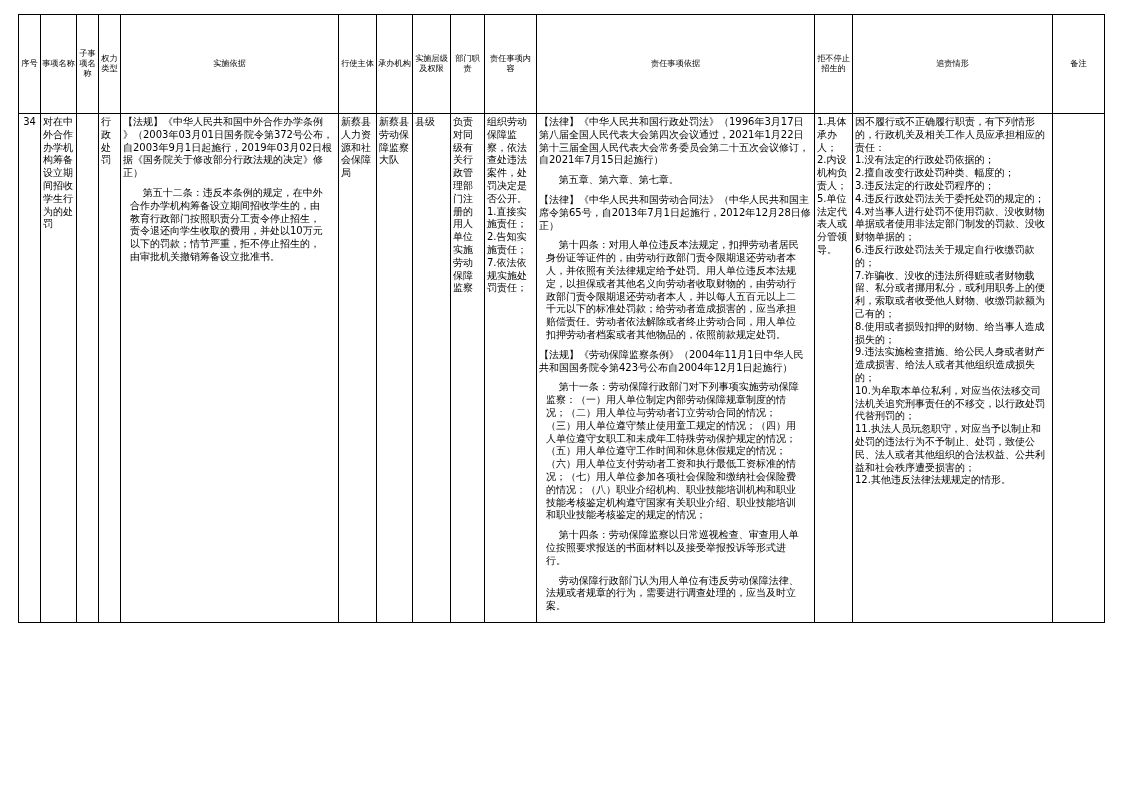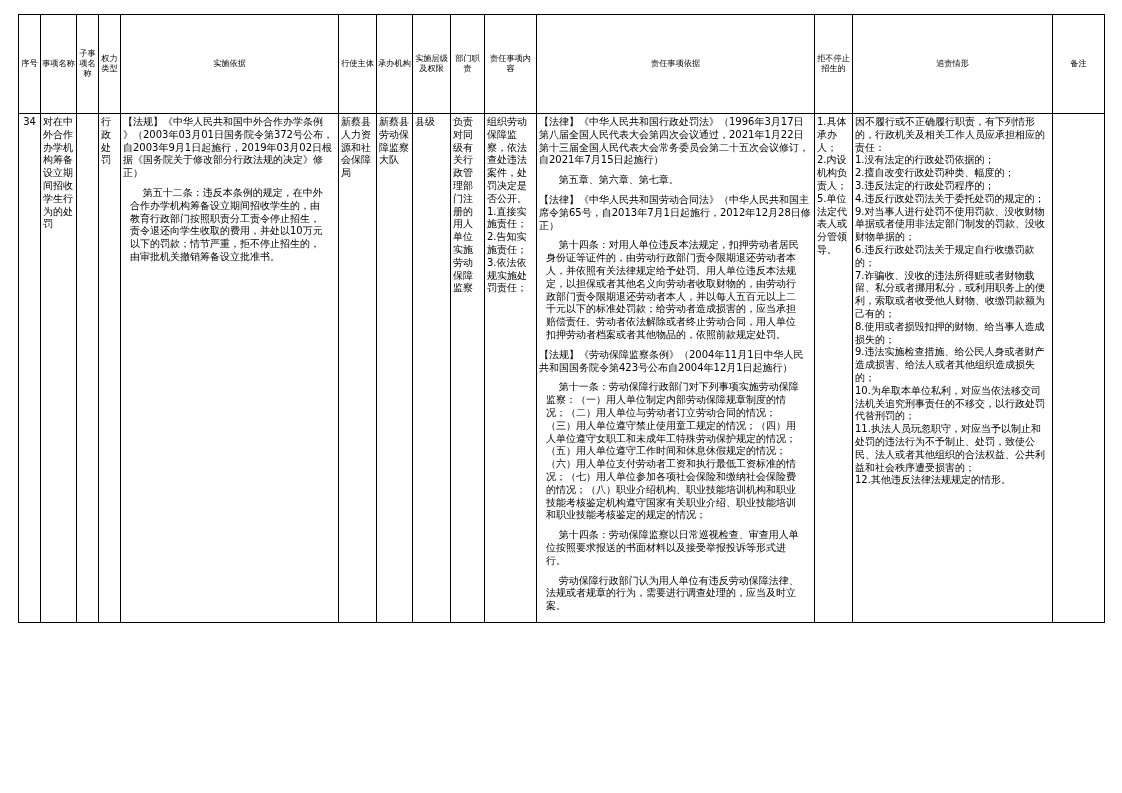--- a/index.html
+++ b/index.html
@@ -118,21 +118,21 @@
           <p class="p-ind">第五十二条：违反本条例的规定，在中外合作办学机构筹备设立期间招收学生的，由教育行政部门按照职责分工责令停止招生，责令退还向学生收取的费用，并处以10万元以下的罚款；情节严重，拒不停止招生的，由审批机关撤销筹备设立批准书。</p>
         </td>
         <td class="body">新蔡县人力资源和社会保障局</td>
         <td class="body">新蔡县劳动保障监察大队</td>
         <td class="body">县级</td>
         <td class="body">负责对同级有关行政管理部门注册的用人单位实施劳动保障监察</td>
         <td class="body">
           <p class="p">组织劳动保障监察，依法查处违法案件，处罚决定是否公开。</p>
           <p class="p">1.直接实施责任；</p>
           <p class="p">2.告知实施责任；</p>
-          <p class="p">3.依法依规实施处罚责任；</p>
+          <p class="p">7.依法依规实施处罚责任；</p>
         </td>
         <td class="body">
           <p class="p">【法律】《中华人民共和国行政处罚法》（1996年3月17日第八届全国人民代表大会第四次会议通过，2021年1月22日第十三届全国人民代表大会常务委员会第二十五次会议修订，自2021年7月15日起施行）</p>
           <p class="p-ind">第五章、第六章、第七章。</p>
           <p class="p">【法律】《中华人民共和国劳动合同法》（中华人民共和国主席令第65号，自2013年7月1日起施行，2012年12月28日修正）</p>
           <p class="p-ind">第十四条：对用人单位违反本法规定，扣押劳动者居民身份证等证件的，由劳动行政部门责令限期退还劳动者本人，并依照有关法律规定给予处罚。用人单位违反本法规定，以担保或者其他名义向劳动者收取财物的，由劳动行政部门责令限期退还劳动者本人，并以每人五百元以上二千元以下的标准处罚款；给劳动者造成损害的，应当承担赔偿责任。劳动者依法解除或者终止劳动合同，用人单位扣押劳动者档案或者其他物品的，依照前款规定处罚。</p>
           <p class="p">【法规】《劳动保障监察条例》（2004年11月1日中华人民共和国国务院令第423号公布自2004年12月1日起施行）</p>
           <p class="p-ind">第十一条：劳动保障行政部门对下列事项实施劳动保障监察：（一）用人单位制定内部劳动保障规章制度的情况；（二）用人单位与劳动者订立劳动合同的情况；（三）用人单位遵守禁止使用童工规定的情况；（四）用人单位遵守女职工和未成年工特殊劳动保护规定的情况；（五）用人单位遵守工作时间和休息休假规定的情况；（六）用人单位支付劳动者工资和执行最低工资标准的情况；（七）用人单位参加各项社会保险和缴纳社会保险费的情况；（八）职业介绍机构、职业技能培训机构和职业技能考核鉴定机构遵守国家有关职业介绍、职业技能培训和职业技能考核鉴定的规定的情况；</p>
           <p class="p-ind">第十四条：劳动保障监察以日常巡视检查、审查用人单位按照要求报送的书面材料以及接受举报投诉等形式进行。</p>
           <p class="p-ind">劳动保障行政部门认为用人单位有违反劳动保障法律、法规或者规章的行为，需要进行调查处理的，应当及时立案。</p>
@@ -141,21 +141,21 @@
           <p class="p">1.具体承办人；</p>
           <p class="p">2.内设机构负责人；</p>
           <p class="p">5.单位法定代表人或分管领导。</p>
         </td>
         <td class="body">
           <p class="p">因不履行或不正确履行职责，有下列情形的，行政机关及相关工作人员应承担相应的责任：</p>
           <p class="p">1.没有法定的行政处罚依据的；</p>
           <p class="p">2.擅自改变行政处罚种类、幅度的；</p>
           <p class="p">3.违反法定的行政处罚程序的；</p>
           <p class="p">4.违反行政处罚法关于委托处罚的规定的；</p>
-          <p class="p">9.对当事人进行处罚不使用罚款、没收财物单据或者使用非法定部门制发的罚款、没收财物单据的；</p>
+          <p class="p">4.对当事人进行处罚不使用罚款、没收财物单据或者使用非法定部门制发的罚款、没收财物单据的；</p>
           <p class="p">6.违反行政处罚法关于规定自行收缴罚款的；</p>
           <p class="p">7.诈骗收、没收的违法所得赃或者财物载留、私分或者挪用私分，或利用职务上的便利，索取或者收受他人财物、收缴罚款额为己有的；</p>
           <p class="p">8.使用或者损毁扣押的财物、给当事人造成损失的；</p>
           <p class="p">9.违法实施检查措施、给公民人身或者财产造成损害、给法人或者其他组织造成损失的；</p>
           <p class="p">10.为牟取本单位私利，对应当依法移交司法机关追究刑事责任的不移交，以行政处罚代替刑罚的；</p>
           <p class="p">11.执法人员玩忽职守，对应当予以制止和处罚的违法行为不予制止、处罚，致使公民、法人或者其他组织的合法权益、公共利益和社会秩序遭受损害的；</p>
           <p class="p">12.其他违反法律法规规定的情形。</p>
         </td>
         <td class="body"></td>
       </tr>

